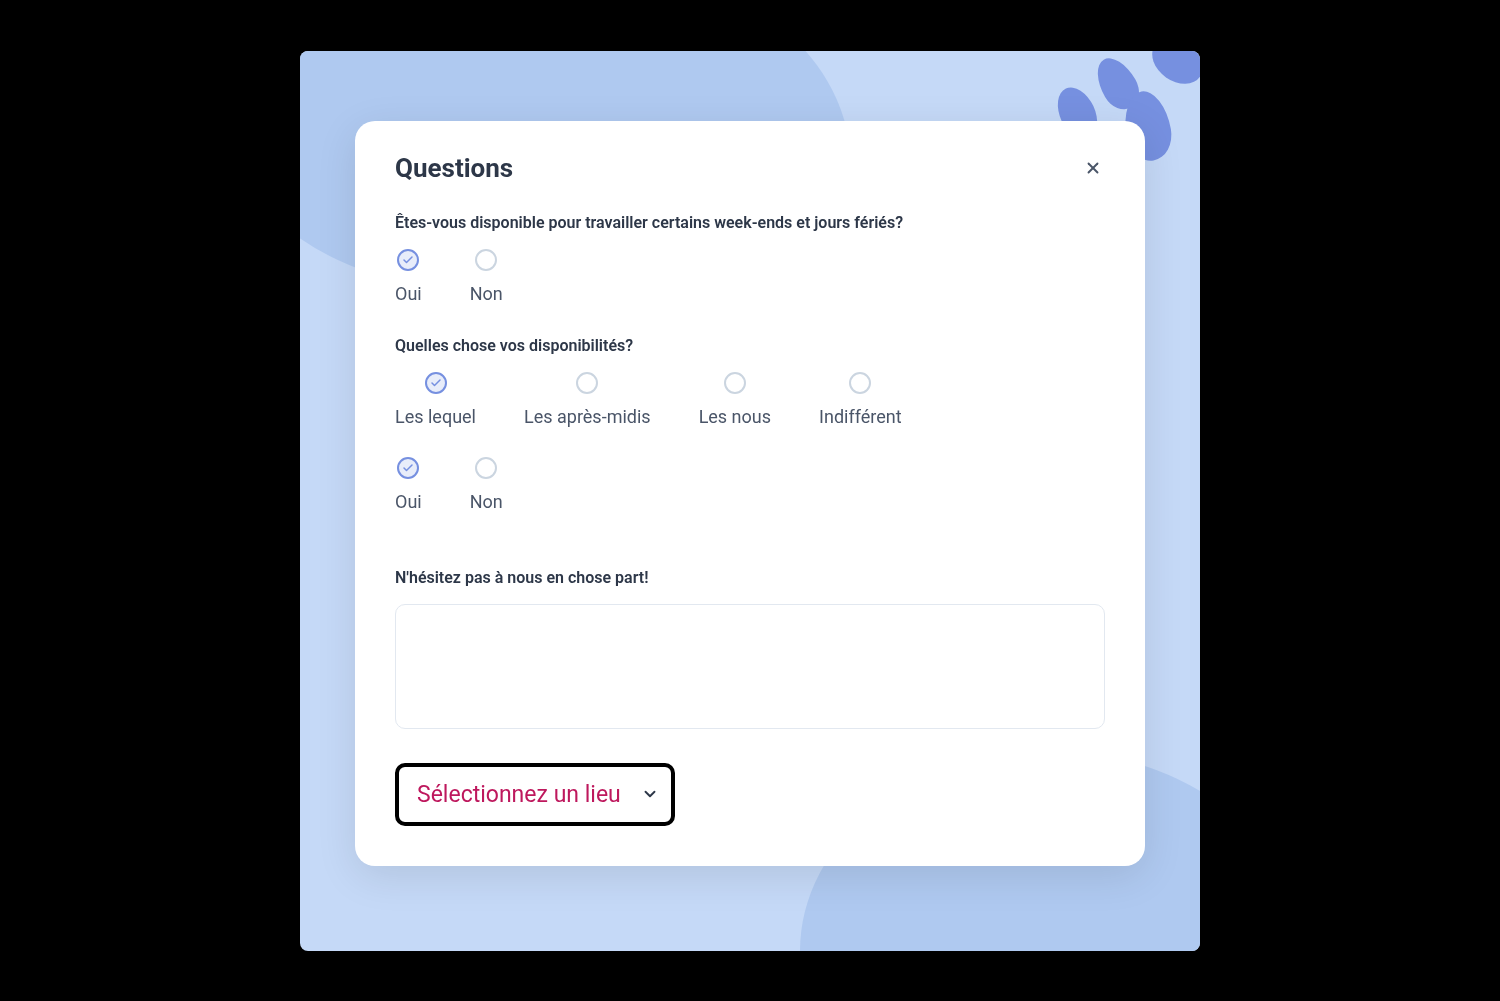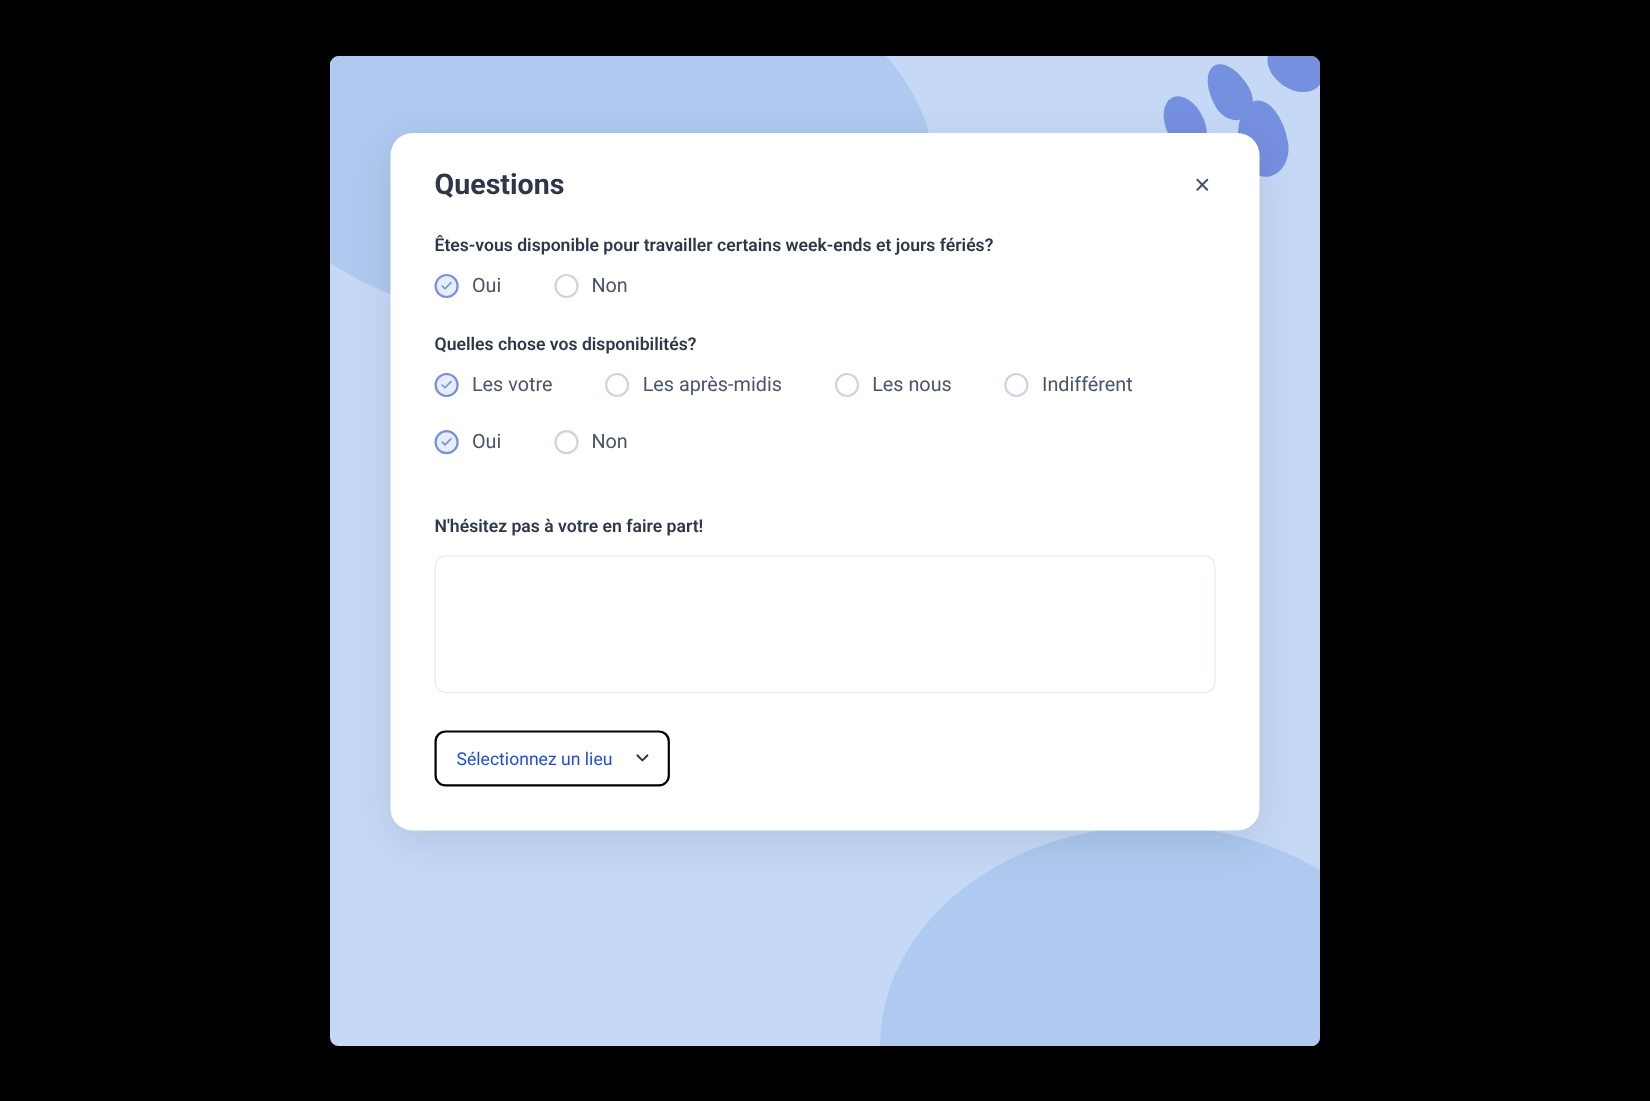--- a/index.html
+++ b/index.html
@@ -122,20 +122,21 @@
       display: flex;
       gap: 48px;
       align-items: center;
     }
     
     .option {
       display: flex;
       align-items: center;
       gap: 12px;
       cursor: pointer;
+      flex-direction: column;
     }
     
     .radio-circle {
       width: 22px;
       height: 22px;
       border: 2px solid #cbd5e0;
       border-radius: 50%;
       display: flex;
       align-items: center;
       justify-content: center;
@@ -168,24 +169,24 @@
       resize: none;
     }
     
     .select-wrapper {
       position: relative;
       display: inline-block;
     }
     
     .select {
       padding: 14px 50px 14px 18px;
-      border: 2px solid #000000;
+      border: 4px solid #000000;
       border-radius: 10px;
-      font-size: 16px;
-      color: #1d4ed8;
+      font-size: 23px;
+      color: #be185d;
       background: #fff;
       cursor: pointer;
       font-family: inherit;
     }
     
     .select-chevron {
       position: absolute;
       right: 16px;
       top: 50%;
       transform: translateY(-50%);
@@ -239,21 +240,21 @@
 
     <div class="question">
       <div class="question-label">Quelles chose vos disponibilités?</div>
       <div class="options">
         <div class="option">
           <div class="radio-circle checked">
             <svg viewBox="0 0 24 24" fill="none" stroke="#7690e0" stroke-width="3" stroke-linecap="round" stroke-linejoin="round">
                 <polyline points="20 6 9 17 4 12"></polyline>
               </svg>
           </div>
-          <span class="option-label">Les votre</span>
+          <span class="option-label">Les lequel</span>
         </div>
         <div class="option">
           <div class="radio-circle"></div>
           <span class="option-label">Les après-midis</span>
         </div>
         <div class="option">
           <div class="radio-circle"></div>
           <span class="option-label">Les nous</span>
         </div>
         <div class="option">
@@ -276,21 +277,21 @@
         <div class="option">
           <div class="radio-circle"></div>
           <span class="option-label">Non</span>
         </div>
       </div>
     </div>
 
     <div class="question">
       <div class="question-label">
         <br>
-        <span>N'hésitez pas à votre en faire part!</span>
+        <span>N'hésitez pas à nous en chose part!</span>
       </div>
       <textarea class="textarea" style=""></textarea>
     </div>
 
     <div class="question" style="margin-bottom:0">
       <div class="select-wrapper">
         <button class="select">Sélectionnez un lieu</button>
         <svg class="select-chevron" viewBox="0 0 24 24" fill="none" stroke="currentColor" stroke-width="2.5" stroke-linecap="round" stroke-linejoin="round">
           <polyline points="6 9 12 15 18 9"></polyline>
         </svg>

